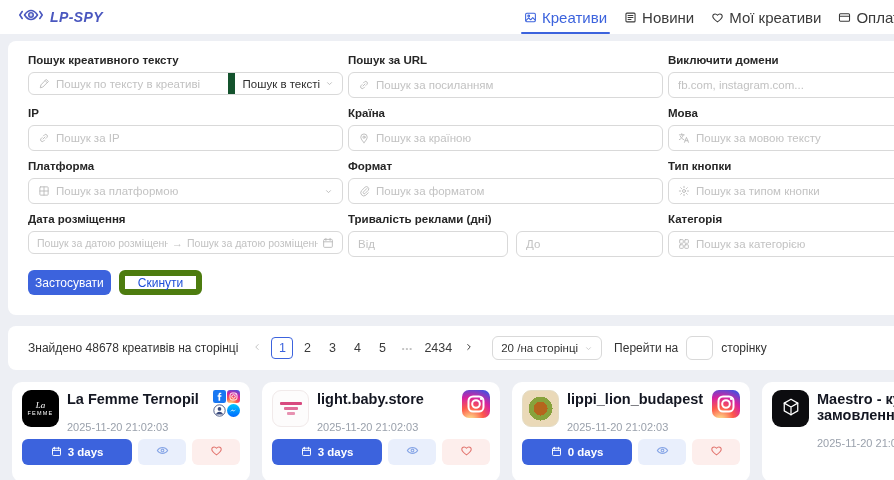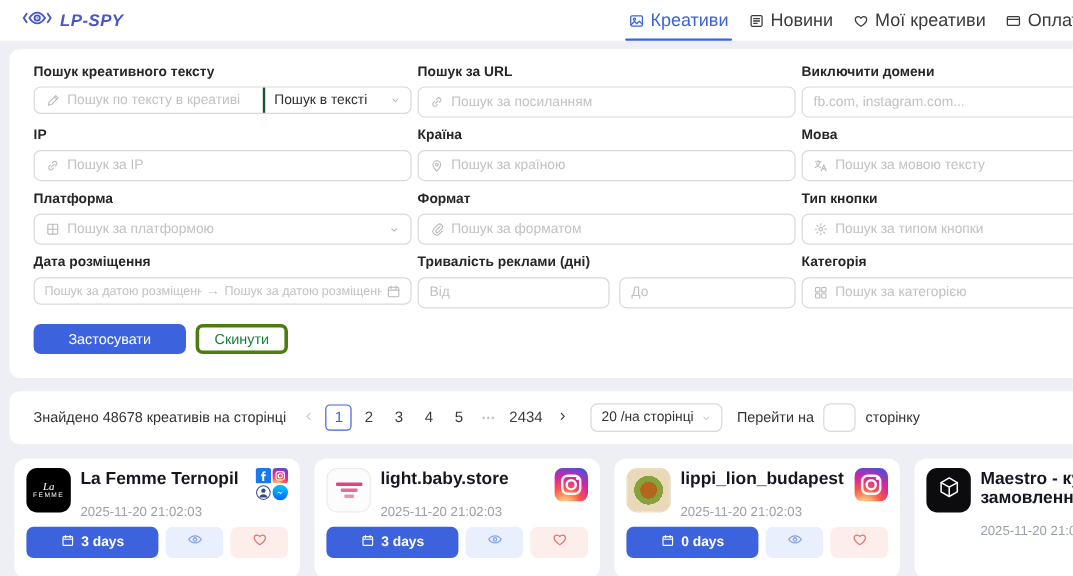--- a/index.html
+++ b/index.html
@@ -24,30 +24,30 @@
   
   .panel { width:1144px; margin:7px 0 0 8px; background:#fff; border-radius:8px; padding:13px 20px 20px; }
   .fgrid { display:grid; grid-template-columns:315px 315px 315px; column-gap:5px; row-gap:9px; }
   .flabel { font-size:11.5px; font-weight:bold; color:#262626; margin-bottom:6px; }
   .fbox { height:23px; border:1px solid #d9d9d9; border-radius:6px; display:flex; align-items:center; padding:12px 9px; gap:6px; background:#fff; }
   .fbox .icn { color:#b9b9b9; display:flex; flex-shrink:0; }
   .ph { font-size:11.5px; color:#c2c2c2; white-space:nowrap; overflow:hidden; flex:1; }
   .chev { color:#c9c9c9; margin-left:auto; display:flex; flex-shrink:0; }
   .fbox.addon { padding:0; }
   .addon-inner { flex:1; display:flex; align-items:center; gap:6px; padding:0 9px; min-width:0; }
-  .addon-sel { border-left:2px solid #14532d; height:100%; display:flex; align-items:center; gap:19px; padding:0 8px; font-size:11.5px; color:#2f2f2f; white-space:nowrap; cursor:pointer; }
+  .addon-sel { border-left:7px solid #14532d; height:100%; display:flex; align-items:center; gap:5px; padding:0 8px; font-size:11.5px; color:#2f2f2f; white-space:nowrap; cursor:pointer; }
   .fbox.range { padding:0 8px; gap:4px; }
   .fbox.range .ph { font-size:10.5px; flex:0 1 auto; }
   .range-arrow { color:#c2c2c2; font-size:11px; flex-shrink:0; }
   .dual { display:flex; gap:8px; }
   .dual .fbox:first-child { width:160px; }
   .dual .fbox:last-child { flex:1; }
   .btn-row { margin-top:13px; display:flex; gap:8px; }
-  .btn-primary { height:25px; padding:0 29px; background:#3c63dd; color:#fff; font-size:12px; border:none; border-radius:6px; font-family:inherit; cursor:pointer; }
-  .btn-default { height:25px; padding:0 13px; background:#fff; color:#15803d; font-size:12px; border:3px solid #4d7c0f; border-radius:6px; font-family:inherit; cursor:pointer; }
+  .btn-primary { height:25px; padding:0 7px; background:#3c63dd; color:#fff; font-size:12px; border:none; border-radius:6px; font-family:inherit; cursor:pointer; }
+  .btn-default { height:25px; padding:0 13px; background:#fff; color:#1d4ed8; font-size:12px; border:6px solid #4d7c0f; border-radius:6px; font-family:inherit; cursor:pointer; }
 
   
   .results { width:1144px; margin:11px 0 0 8px; background:#fff; border-radius:8px; height:44px; display:flex; align-items:center; padding:0 20px; font-size:12px; color:#333; }
   .summary { margin-right:8px; }
   .pager { display:flex; align-items:center; gap:3px; }
   .pg { min-width:22px; height:22px; display:flex; align-items:center; justify-content:center; font-size:12.5px; color:#3a3a3a; padding:0 3px; border-radius:4px; cursor:pointer; }
   .pg.active { border:1px solid #3c63dd; color:#3c63dd; background:#fff; }
   .pg.dots { color:#c0c0c0; font-size:8px; letter-spacing:1px; cursor:default; }
   .pg.prev { color:#c6c6c6; }
   .psize { margin-left:12px; height:24px; border:1px solid #d9d9d9; border-radius:6px; display:flex; align-items:center; gap:6px; padding:0 8px; font-size:11.5px; color:#333; cursor:pointer; white-space:nowrap; }

